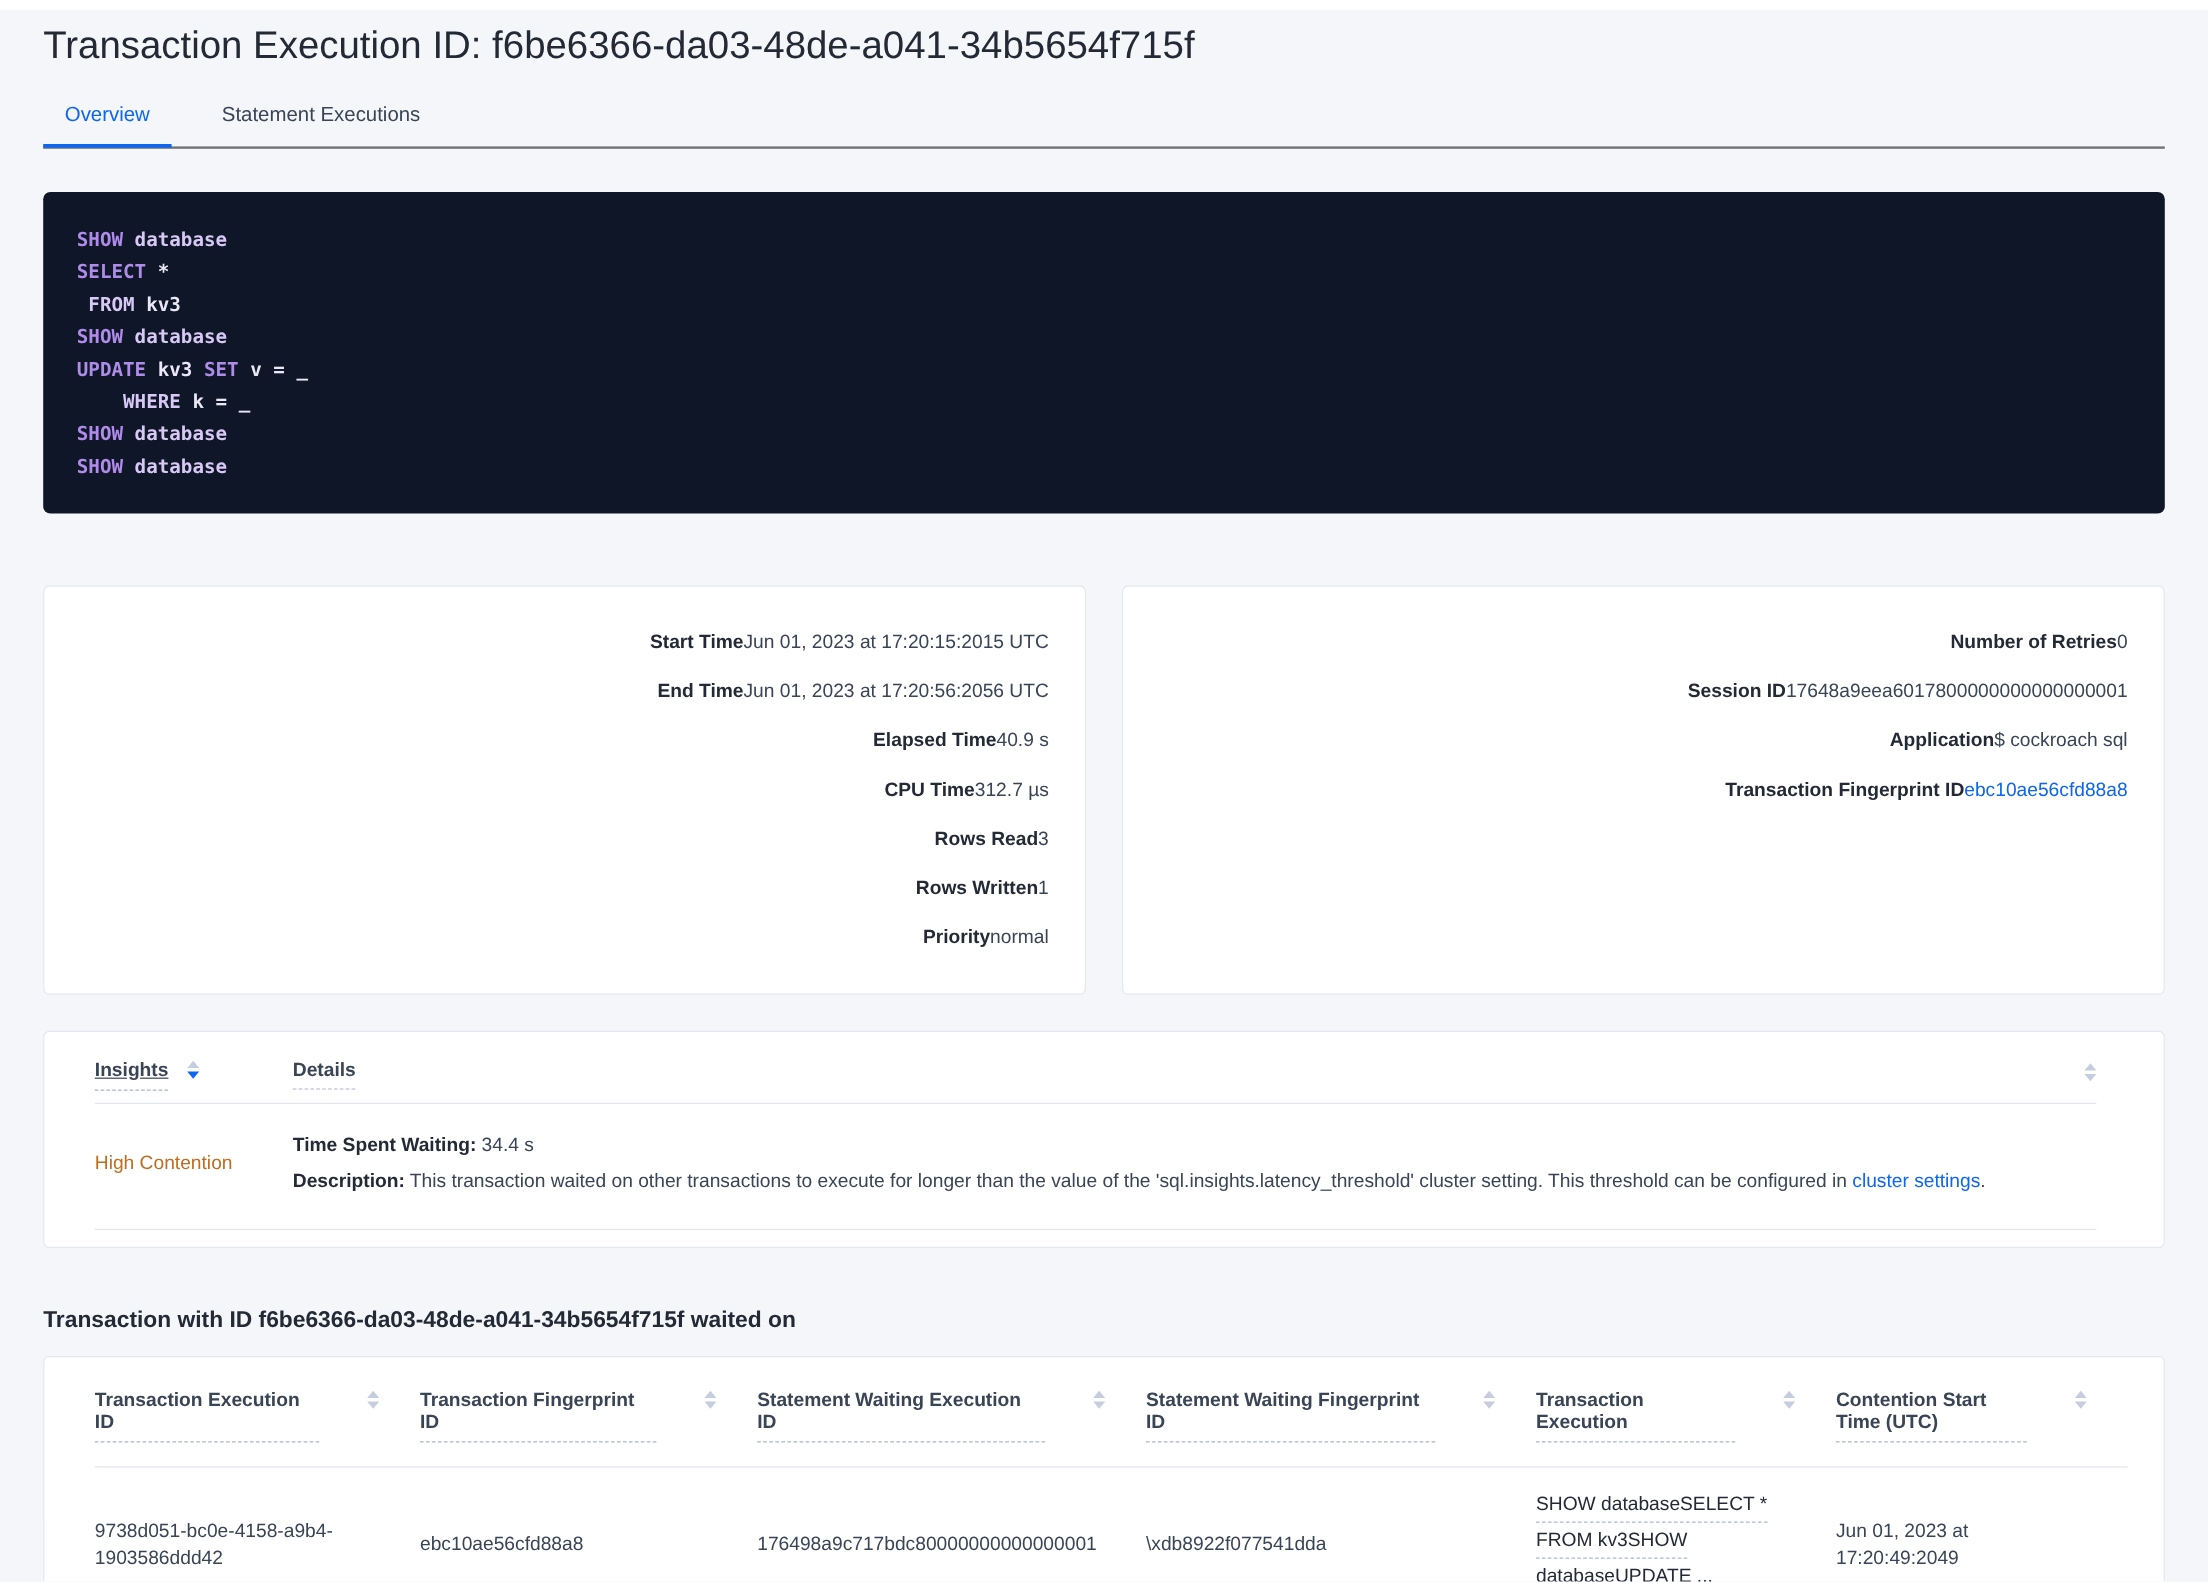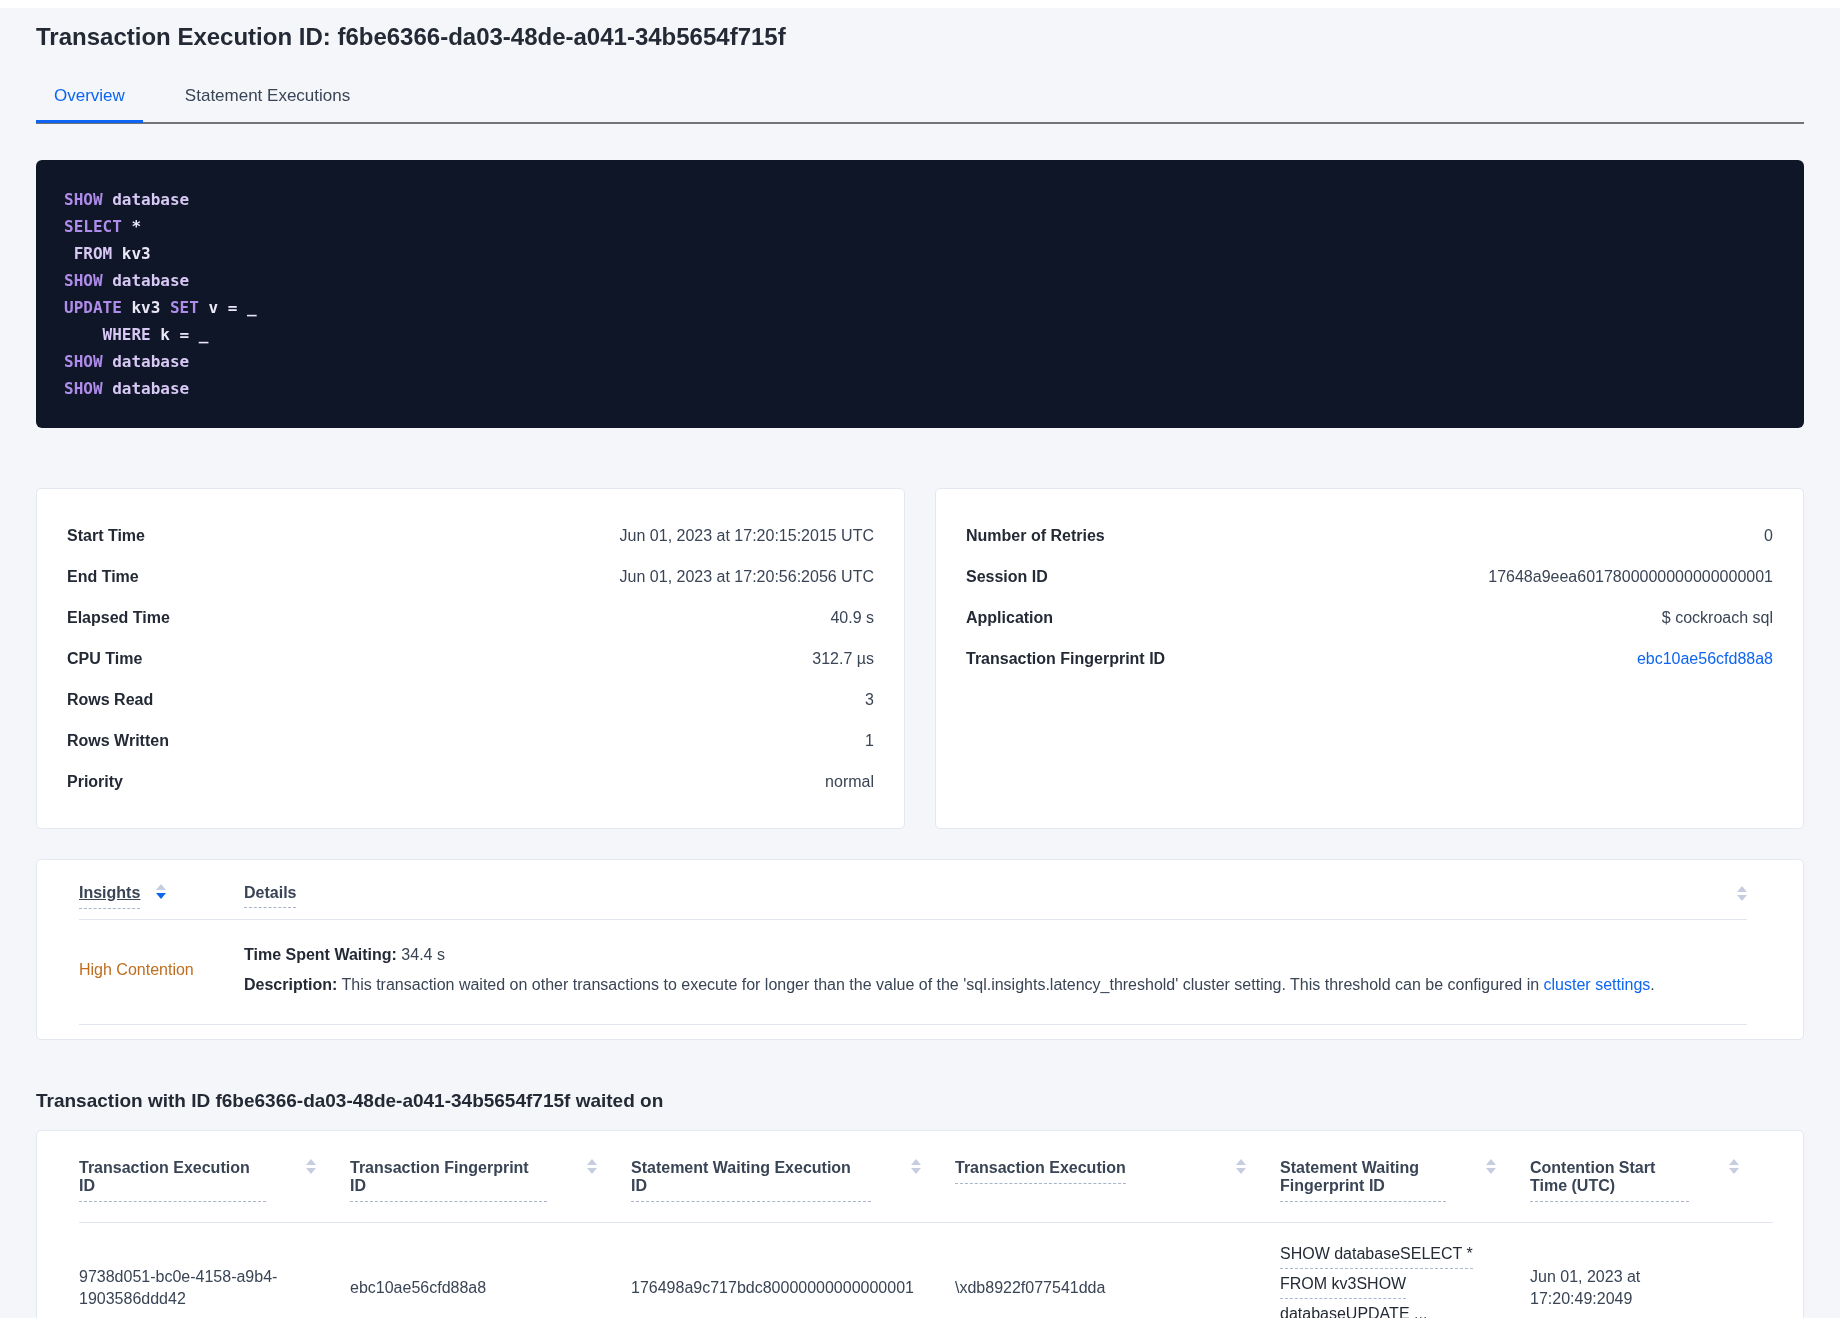--- a/index.html
+++ b/index.html
@@ -7,23 +7,23 @@
   body {
     font-family: "Liberation Sans", sans-serif;
     background: #f4f6fa;
     color: #394455;
   }
   .top-strip { height: 8px; background: #ffffff; }
   .content { padding: 0 36px; }
 
   h1.page-title {
     margin-top: 14px;
-    font-size: 24px;
+    font-size: 32px;
     line-height: 30px;
-    font-weight: 700;
+    font-weight: 400;
     color: #242a35;
   }
 
   
   .tabs {
     display: flex;
     gap: 24px;
     margin-top: 34px;
     border-bottom: 2px solid #737373;
   }
@@ -58,21 +58,21 @@
   
   .cards-row { display: flex; gap: 30px; margin-top: 60px; }
   .card {
     background: #ffffff;
     border: 1px solid #e3e8f0;
     border-radius: 5px;
   }
   .summary-card { flex: 1; padding: 38px 30px 14px 30px; }
   .summary-row {
     display: flex;
-    justify-content: space-between;
+    justify-content: flex-end;
     align-items: baseline;
     margin-bottom: 23px;
     font-size: 16px;
   }
   .summary-row .lbl { font-weight: 700; color: #242a35; }
   .summary-row .val { color: #394455; text-align: right; }
   .summary-row .val.link { color: var(--accent, #0d65f2); cursor: pointer; }
 
   
   .sorter { display: inline-flex; flex-direction: column; align-items: center; gap: 3px; cursor: pointer; }
@@ -264,28 +264,28 @@
           </span>
       </div>
       <div class="th-cell">
         <span class="th-label">Statement Waiting Execution ID</span>
         <span class="sorter">
             <span class="tri up"></span>
             <span class="tri down"></span>
           </span>
       </div>
       <div class="th-cell">
+        <span class="th-label">Statement Waiting Fingerprint ID</span>
+        <span class="sorter">
+            <span class="tri up"></span>
+            <span class="tri down"></span>
+          </span>
+      </div>
+      <div class="th-cell">
         <span class="th-label">Transaction Execution</span>
-        <span class="sorter">
-            <span class="tri up"></span>
-            <span class="tri down"></span>
-          </span>
-      </div>
-      <div class="th-cell">
-        <span class="th-label">Statement Waiting Fingerprint ID</span>
         <span class="sorter">
             <span class="tri up"></span>
             <span class="tri down"></span>
           </span>
       </div>
       <div class="th-cell">
         <span class="th-label">Contention Start Time (UTC)</span>
         <span class="sorter">
             <span class="tri up"></span>
             <span class="tri down"></span>

